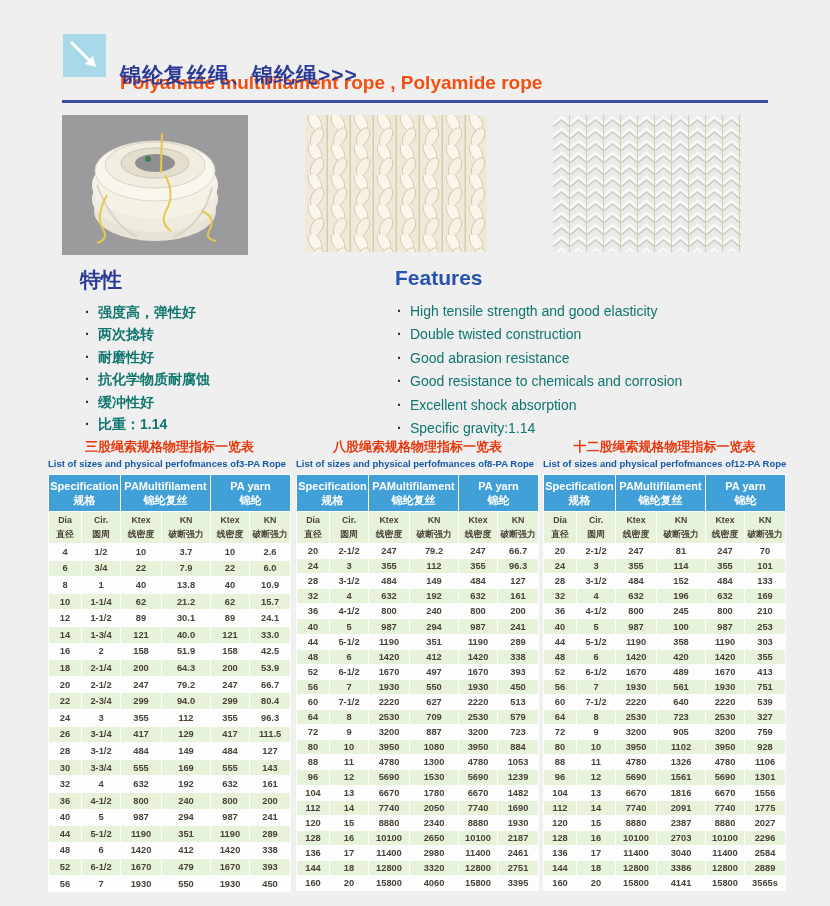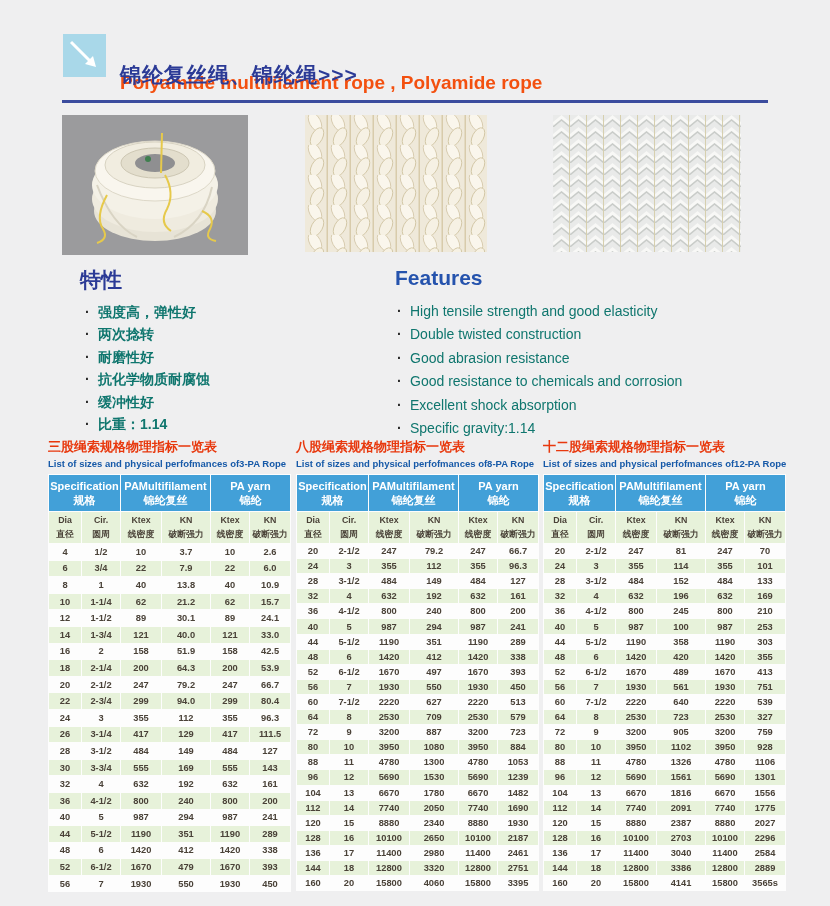--- a/index.html
+++ b/index.html
@@ -30,21 +30,21 @@
   .feat-list-zh{left:85px;top:301px;font-size:14px;}
   .feat-list-zh li{line-height:22.4px;font-weight:600;}
   .feat-list-en{left:397px;top:300px;font-size:14px;}
   .feat-list-en li{line-height:23.4px;font-weight:400;}
 
   
   .table-block{position:absolute;top:438px;width:243px;}
   .tb-0{left:48px;}
   .tb-1{left:296px;}
   .tb-2{left:543px;}
-  .tbl-title-zh{font-size:13px;font-weight:bold;color:#e8380d;text-align:left;white-space:nowrap;}
+  .tbl-title-zh{font-size:13px;font-weight:bold;color:#e8380d;text-align:center;white-space:nowrap;}
   .tbl-title-en{font-size:9.5px;font-weight:bold;color:#1659a8;text-align:left;margin-top:2px;white-space:nowrap;}
   table.spec-table{margin-top:5px;border-collapse:separate;border-spacing:1px;background:#fdfdfd;width:243px;table-layout:fixed;}
   table.spec-table th,table.spec-table td{padding:0;text-align:center;vertical-align:middle;}
   th.gh{background:#42a0d8;color:#ffffff;font-size:11px;font-weight:bold;height:36px;line-height:1.3;}
   th.ch{background:#e7f2da;color:#4a4238;font-size:8.8px;font-weight:bold;height:31px;line-height:1.5;}
   table.spec-table tbody td{background:#fdfdfd;font-size:9.3px;font-weight:bold;color:#4a4238;}
   table.spec-table tbody tr:nth-child(even) td{background:#e7f2da;}
   .tbl-0 tbody td{height:15.6px;}
   .tbl-1 tbody td,.tbl-2 tbody td{height:14.1px;}
   col.c-dia{width:32px;}col.c-cir{width:38px;}col.c-ktex1{width:40px;}

